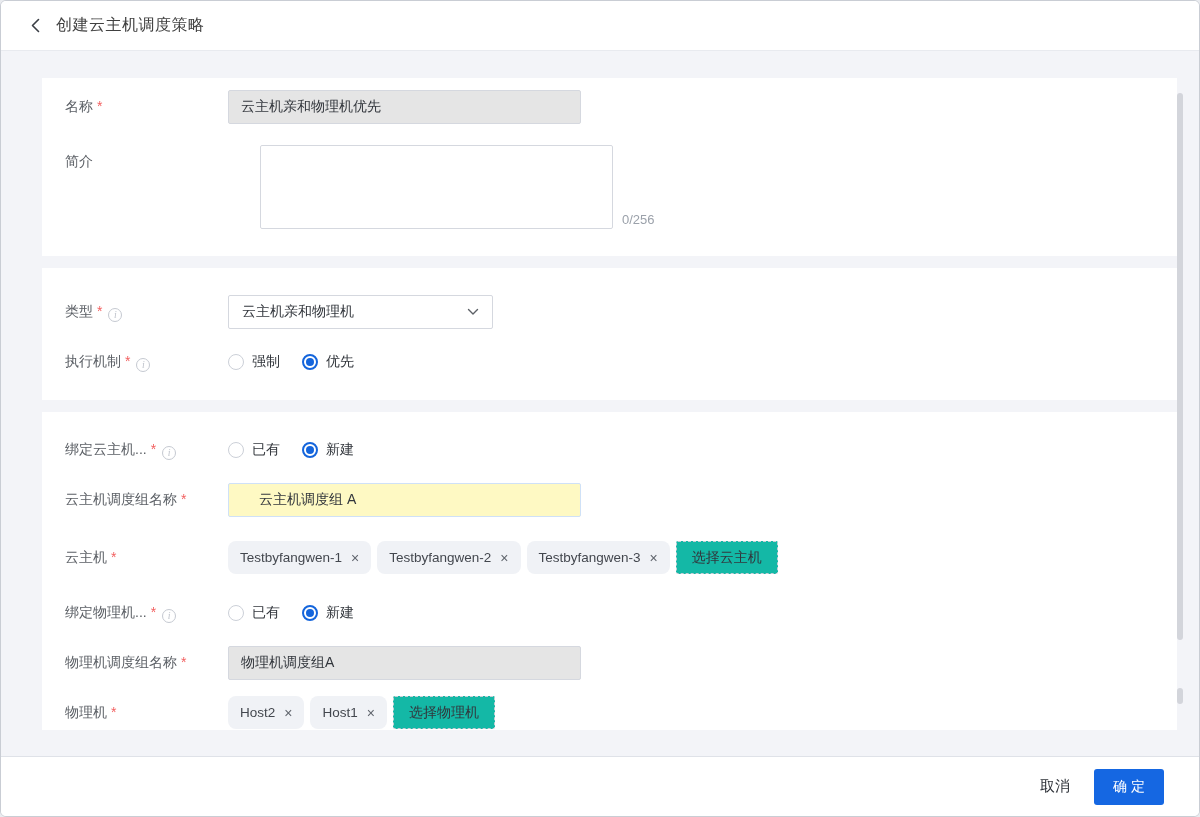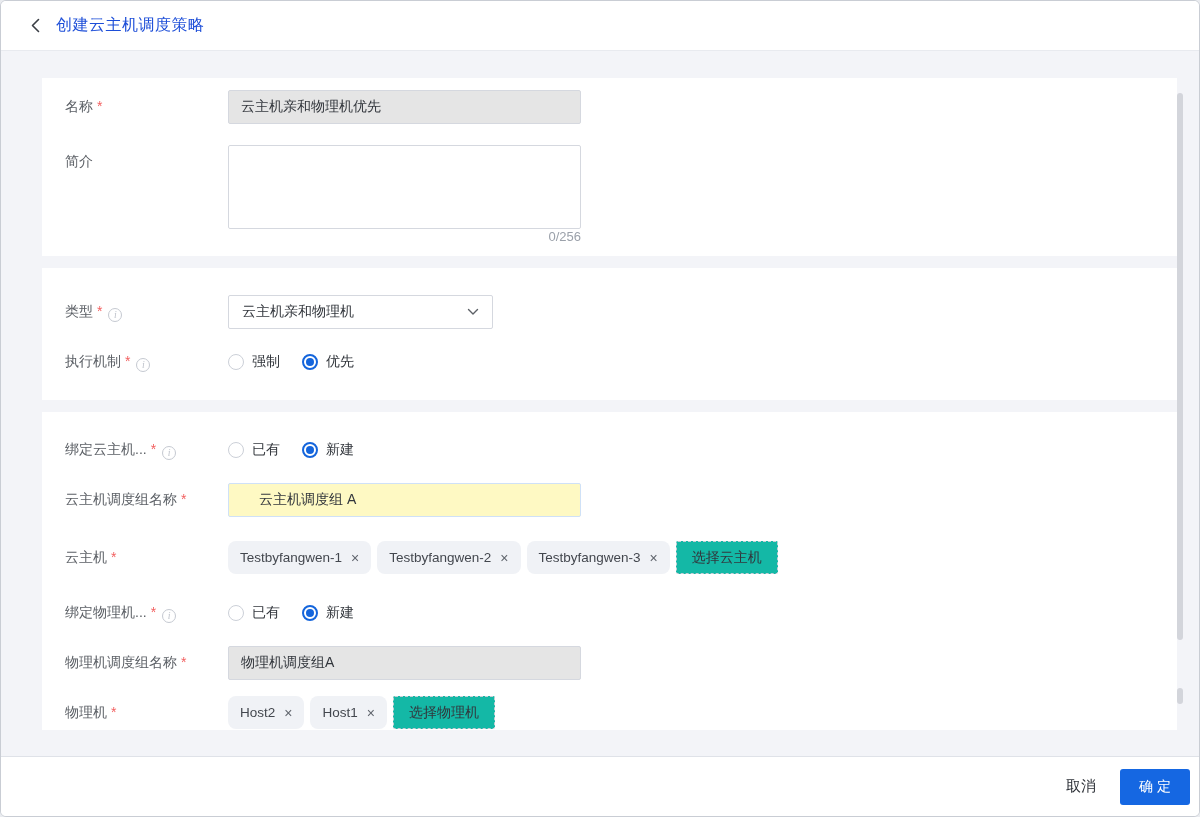--- a/index.html
+++ b/index.html
@@ -8,21 +8,21 @@
     width:1200px; height:817px; background:#fff;
     border:1px solid #c9cdd4; border-radius:6px; overflow:hidden;
     display:flex; flex-direction:column; position:relative;
   }
   
   .page-header {
     height:50px; flex:0 0 50px; background:#fff; border-bottom:1px solid #e8eaef;
     display:flex; align-items:center; padding:0 24px 0 26px;
   }
   .back-btn { display:flex; align-items:center; cursor:pointer; background:none; border:none; padding:4px; }
-  .page-title { font-size:16px; font-weight:500; color:#1d4ed8; margin-left:12px; letter-spacing:0.5px; }
+  .page-title { font-size:16px; font-weight:500; color:#404040; margin-left:12px; letter-spacing:0.5px; }
   
   .content { flex:1 1 auto; background:#f3f4f8; position:relative; overflow:hidden; }
   .card { width:1135px; margin-left:41px; background:#fff; }
   .card-1 { margin-top:27px; height:178px; padding-top:12px; }
   .card-2 { margin-top:12px; height:132px; padding-top:27px; }
   .card-3 { margin-top:12px; height:318px; padding-top:28px; }
   .form-row { display:flex; align-items:flex-start; }
   .label-col {
     width:186px; flex:0 0 186px; padding-left:23px; padding-top:8px;
     font-size:14px; color:#5c6066; white-space:nowrap;
@@ -34,21 +34,21 @@
     width:14px; height:14px; border:1px solid #c5c9d1; border-radius:50%;
     font-size:10px; line-height:1; color:#c0c4cc; margin-left:6px; vertical-align:-2px;
     font-family:"Liberation Serif","DejaVu Serif",serif; font-style:italic;
   }
   .text-input {
     width:353px; height:34px; border:1px solid #d5d8df; border-radius:2px;
     padding:0 12px; font-size:14px; color:#32363c; background:#e5e5e5; outline:none;
     font-family:inherit;
   }
   .text-input.highlight { background:#fef9c3; border-color:#cfe1f7;padding-left:30px; }
-  .textarea-wrap { display:flex; align-items:flex-end;flex-direction:column; }
+  .textarea-wrap { display:flex; align-items:flex-end; }
   .desc-textarea {
     width:353px; height:84px; border:1px solid #d5d8df; border-radius:2px;
     padding:8px 12px; font-size:14px; color:#32363c; resize:none; outline:none;
     font-family:inherit; background:#fff;
   }
   .char-counter { font-size:13px; color:#9ba1aa; margin-left:9px; padding-bottom:2px; }
   
   .select-box {
     width:265px; height:34px; border:1px solid #d5d8df; border-radius:2px; background:#fff;
     display:flex; align-items:center; justify-content:space-between;
@@ -72,30 +72,30 @@
     height:33px; display:inline-flex; align-items:center; background:#f0f2f6;
     border-radius:8px; padding:0 12px; font-size:13.5px; color:#43474e;
   }
   .tag-close { margin-left:9px; color:#5f646c; font-size:14px; line-height:1; cursor:pointer; }
   .dashed-btn {
     height:33px; display:inline-flex; align-items:center; background:#14b8a6;
     border:1px dashed #c9ced6; border-radius:2px; padding:0 15px;
     font-size:14px; color:#32363c; cursor:pointer; font-family:inherit;
   }
   
-  .mt21 { margin-top:21px; } .mt23 { margin-top:23px; } .mt24 { margin-top:24px; }
+  .mt21 { margin-top:21px;gap:32px; } .mt23 { margin-top:23px; } .mt24 { margin-top:24px; }
   .mt29 { margin-top:29px; } .mt16 { margin-top:16px; }
   
   .scroll-thumb { position:absolute; left:1176px; width:6px; border-radius:3px; background:#d3d5db; }
   .scroll-thumb.t1 { top:42px; height:547px; }
   .scroll-thumb.t2 { top:637px; height:16px; }
   
   .page-footer {
     flex:0 0 60px; height:60px; background:#fff; border-top:1px solid #dfe2e8;
-    display:flex; align-items:center; justify-content:flex-end; padding-right:9px;
+    display:flex; align-items:center; justify-content:flex-end; padding-right:35px;
   }
   .cancel-btn {
     background:none; border:none; font-size:15px; color:#2b2f36; cursor:pointer;
     padding:8px 12px; margin-right:12px; font-family:inherit;
   }
   .confirm-btn {
     width:70px; height:36px; background:#1567e2; border:none; border-radius:3px;
     color:#ffffff; font-size:14px; cursor:pointer; font-family:inherit;text-align:center;
   }
 </style>

